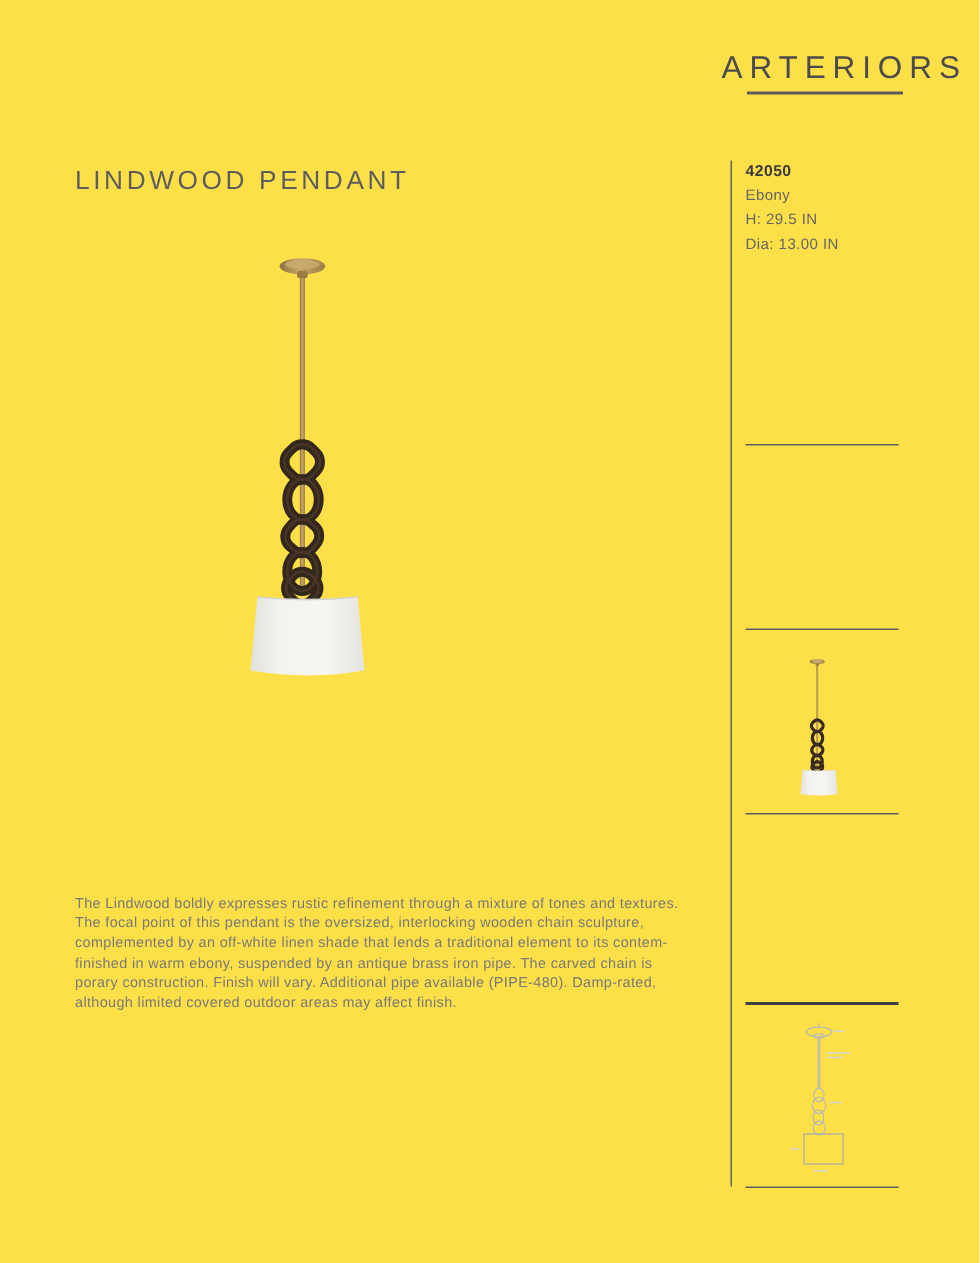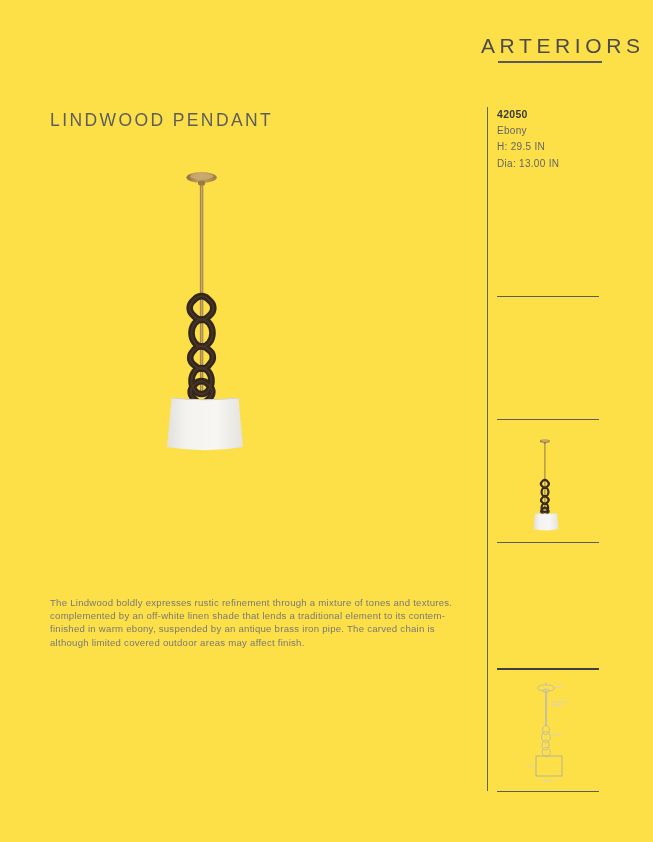--- a/index.html
+++ b/index.html
@@ -137,22 +137,24 @@
   <div class="logo-underline"></div>
 
   <div class="title">LINDWOOD PENDANT</div>
 
   <svg class="main-photo" viewBox="0 0 110 290" role="img" aria-label="lindwood-pendant-product-photo">
     <use href="#pendant-sym"></use>
   </svg>
 
   <div class="description">
     <div>The Lindwood boldly expresses rustic refinement through a mixture of tones and textures.</div>
+    <div>The focal point of this pendant is the oversized, interlocking wooden chain sculpture,</div>
     <div>complemented by an off-white linen shade that lends a traditional element to its contem-</div>
     <div>finished in warm ebony, suspended by an antique brass iron pipe. The carved chain is</div>
+    <div>porary construction. Finish will vary. Additional pipe available (PIPE-480). Damp-rated,</div>
     <div>although limited covered outdoor areas may affect finish.</div>
   </div>
 
   <div class="vrule"></div>
 
   <div class="specs">
     <div class="spec-sku">42050</div>
     <div>Ebony</div>
     <div>H: 29.5 IN</div>
     <div>Dia: 13.00 IN</div>

